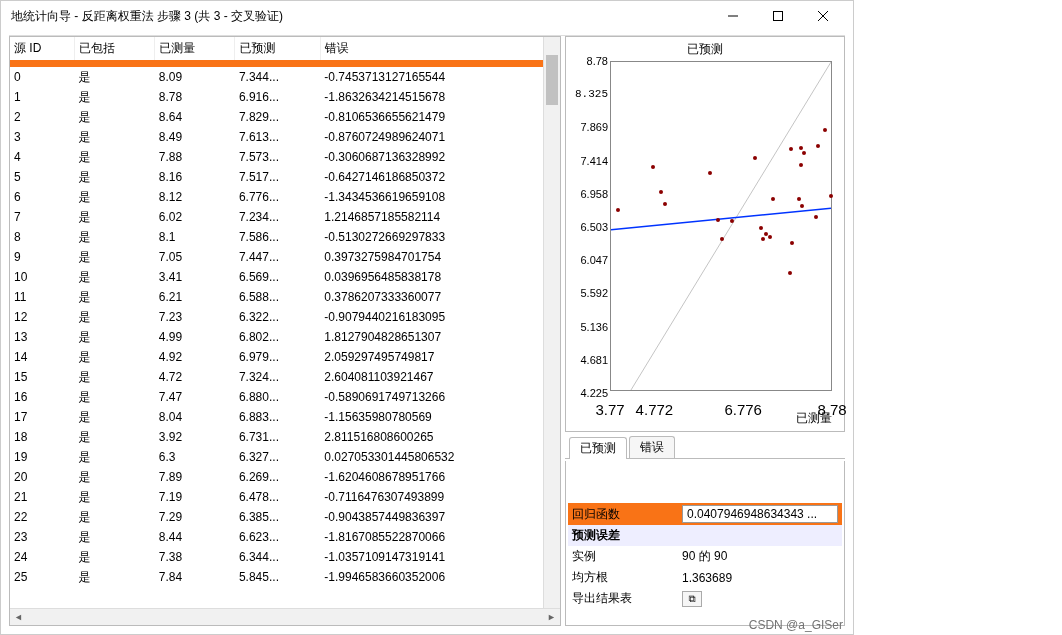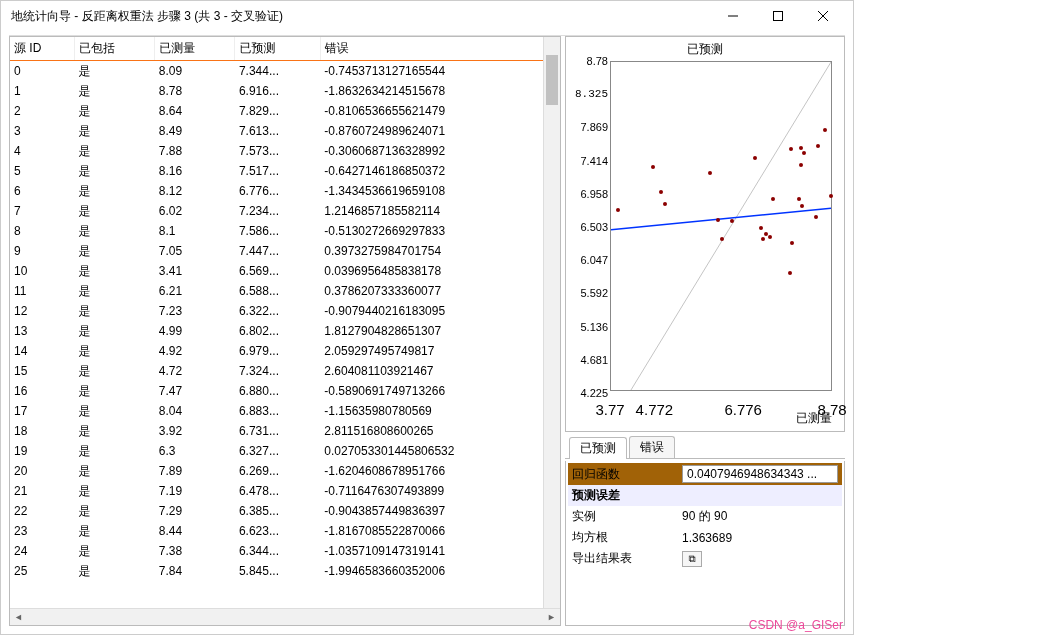--- a/index.html
+++ b/index.html
@@ -58,21 +58,21 @@
   }
   table.data {
     border-collapse: collapse;
     width: 100%;
     font-size: 12px;
   }
   table.data th {
     text-align: left;
     font-weight: 400;
     padding: 3px 6px 3px 4px;
-    border-bottom: 1px solid #f97316;
+    border-bottom: 7px solid #f97316;
     border-right: 1px solid #eee;
     background: #fff;
     white-space: nowrap;
   }
   table.data td {
     padding: 1.5px 6px 1.5px 4px;
     white-space: nowrap;
   }
   .vscroll {
     position: absolute; right: 0; top: 0; bottom: 17px;
@@ -129,37 +129,37 @@
   .tab.active { background:#fff; position:relative; top:1px; }
   .stats {
     flex: 1;
     border: 1px solid #bbb;
     border-top:none;
     padding: 2px;
   }
   .stats-row { display:flex; padding: 2px 4px; align-items:center;}
   .stats-row .k { width: 110px; }
   .stats-row .v { flex:1; }
-  .reg-row { background:#a16207; }
+  .reg-row { background:#f97316;margin-top:40px; }
   .reg-val {
     flex:1; border:1px solid #999; padding:1px 4px;
     background:#fff; font-size:12px;
     white-space:nowrap; overflow:hidden; text-overflow:ellipsis;
   }
   .sect-head {
     font-weight:700; background:#eef; padding:2px 4px;
   }
   .export-btn {
     width:20px;height:16px;border:1px solid #aaa;
     display:inline-flex;align-items:center;justify-content:center;
     font-size:10px;background:#f6f6f6;
   }
   .watermark{
     position:absolute; right:10px; bottom:2px;
-    color:#ec4899; font-size:12px;
+    color:#737373; font-size:12px;
     pointer-events:none;
   }
 </style>
 </head>
 <body>
 
 <div class="window">
 
   <div class="titlebar">
     <div class="title">地统计向导 - 反距离权重法 步骤 3 (共 3 - 交叉验证)</div>

